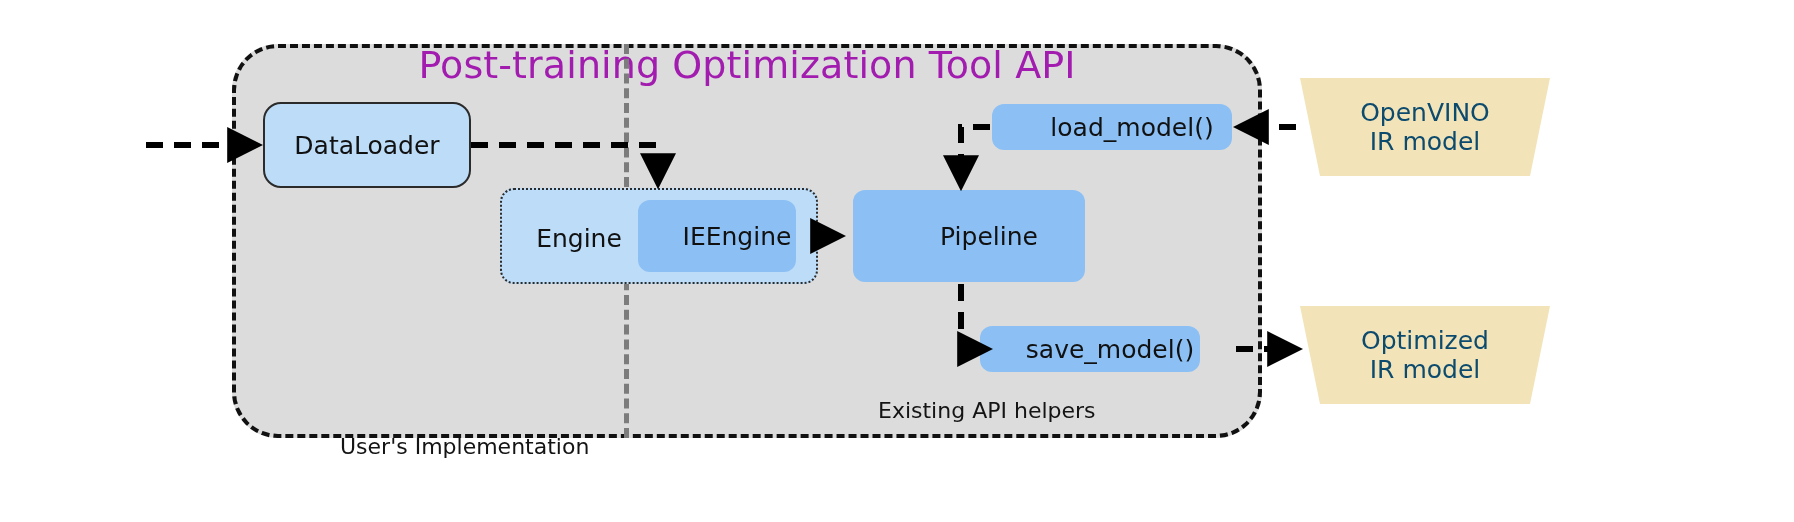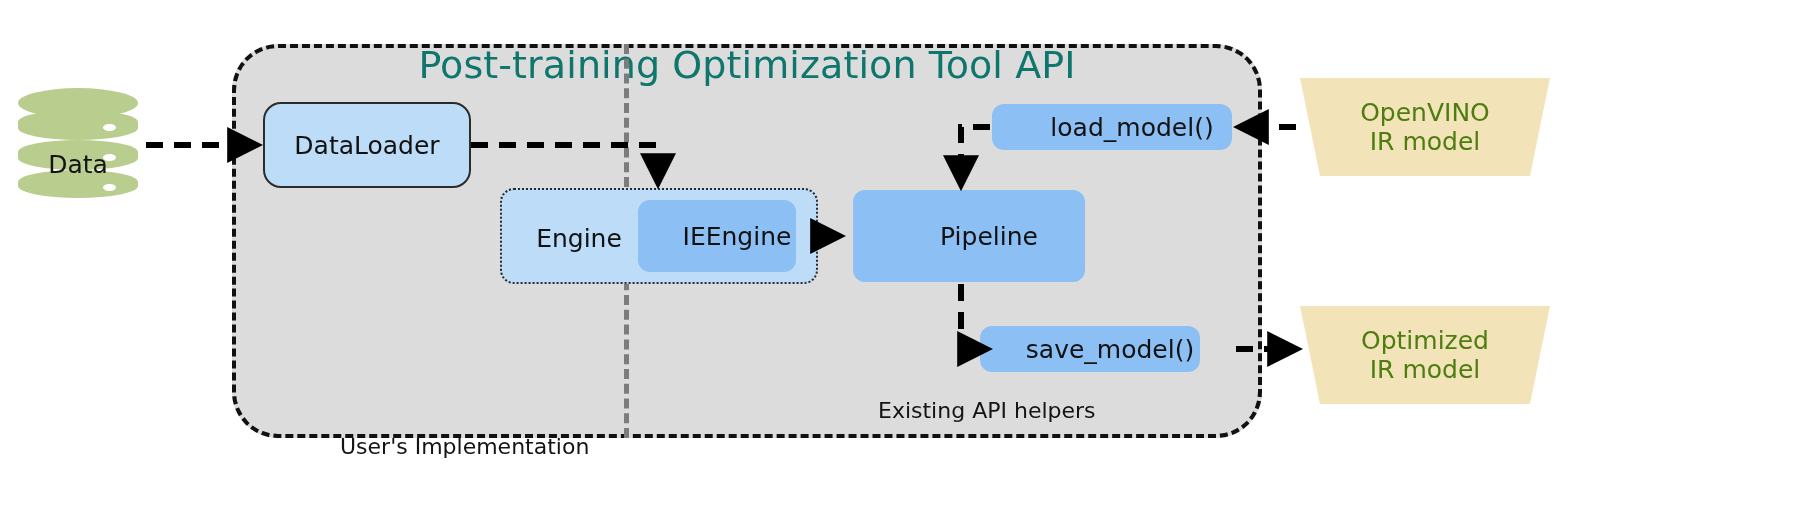--- a/index.html
+++ b/index.html
@@ -6,21 +6,21 @@
   body{width:1794px;height:522px;font-family:"DejaVu Sans","Liberation Sans",sans-serif;overflow:hidden;}
   #stage{position:relative;width:1794px;height:522px;background:#ffffff;}
 
   
   .api-container{
     position:absolute;left:232px;top:44px;width:1030px;height:394px;
     background:#dcdcdc;border:4px dashed #111111;border-radius:46px;box-sizing:border-box;
   }
   .api-title{
     position:absolute;left:232px;top:46px;width:1030px;text-align:center;
-    font-size:38px;color:#0f766e;letter-spacing:.1px;line-height:1.05;
+    font-size:38px;color:#a21caf;letter-spacing:.1px;line-height:1.05;
   }
   .vdivider{
     position:absolute;left:624px;top:44px;width:0;height:394px;
     border-left:5px dashed #7c7c7c;
   }
 
   
   .zone-label{position:absolute;font-size:22px;color:#141414;white-space:nowrap;}
   #zone-user{left:340px;top:404px;margin-top:30px;}
   #zone-api{left:878px;top:384px;margin-top:14px;}
@@ -36,21 +36,21 @@
   #engine-wrap{left:500px;top:188px;width:318px;height:96px;}
   #engine-label{position:absolute;left:18px;top:0;width:118px;height:96px;
       display:flex;align-items:center;justify-content:center;font-size:25px;color:#111;}
   #ieengine{left:638px;top:200px;width:158px;height:72px;}
   #pipeline{left:845px;top:190px;width:232px;height:92px;margin-left:8px;}
   #loadmodel{left:992px;top:104px;width:240px;height:46px;}
   #savemodel{left:980px;top:326px;width:220px;height:46px;}
 
   
   .trap{position:absolute;display:flex;align-items:center;justify-content:center;
-        flex-direction:column;text-align:center;font-size:25px;color:#4d7c0f;line-height:1.18;
+        flex-direction:column;text-align:center;font-size:25px;color:#0c4a6e;line-height:1.18;
         background:#f2e4b8;
         clip-path:polygon(0% 0%,100% 0%,92% 100%,8% 100%);}
   #trap-openvino{left:1300px;top:78px;width:250px;height:98px;}
   #trap-optimized{left:1300px;top:306px;width:250px;height:98px;}
 
   
   #data-cyl{position:absolute;left:18px;top:88px;width:120px;height:110px;}
   .cyl-seg{position:absolute;left:0;width:120px;background:#b9cd8e;}
   .cyl-top{top:0;height:30px;border-radius:60px/15px;}
   .cyl-b1{top:22px;height:30px;border-radius:60px/12px;}
@@ -68,30 +68,20 @@
 
 <div id="stage">
 
   <div class="api-container"></div>
   <div class="api-title">Post-training Optimization Tool API</div>
   <div class="vdivider"></div>
 
   <div class="zone-label" id="zone-user">User's Implementation</div>
   <div class="zone-label" id="zone-api">Existing API helpers</div>
 
-  <div id="data-cyl">
-    <div class="cyl-seg cyl-b3"></div>
-    <div class="cyl-seg cyl-b2"></div>
-    <div class="cyl-seg cyl-b1"></div>
-    <div class="cyl-seg cyl-top"></div>
-    <div class="cyl-dot" style="top:36px"></div>
-    <div class="cyl-dot" style="top:66px"></div>
-    <div class="cyl-dot" style="top:96px"></div>
-    <div class="cyl-label">Data</div>
-  </div>
 
   <div class="box box-light" id="dataloader">
     <span>DataLoader</span>
   </div>
 
   <div class="box box-engine" id="engine-wrap">
     <div id="engine-label">Engine</div>
   </div>
 
   <div class="box box-mid" id="ieengine">

